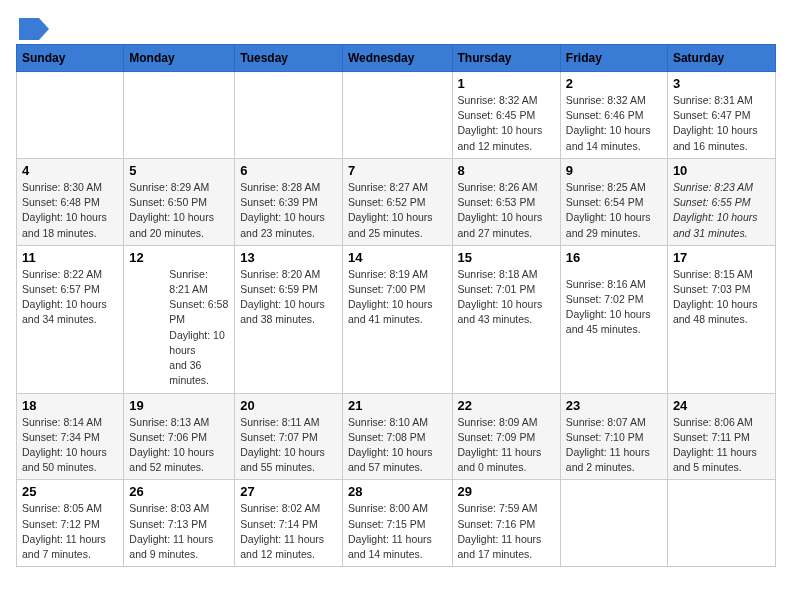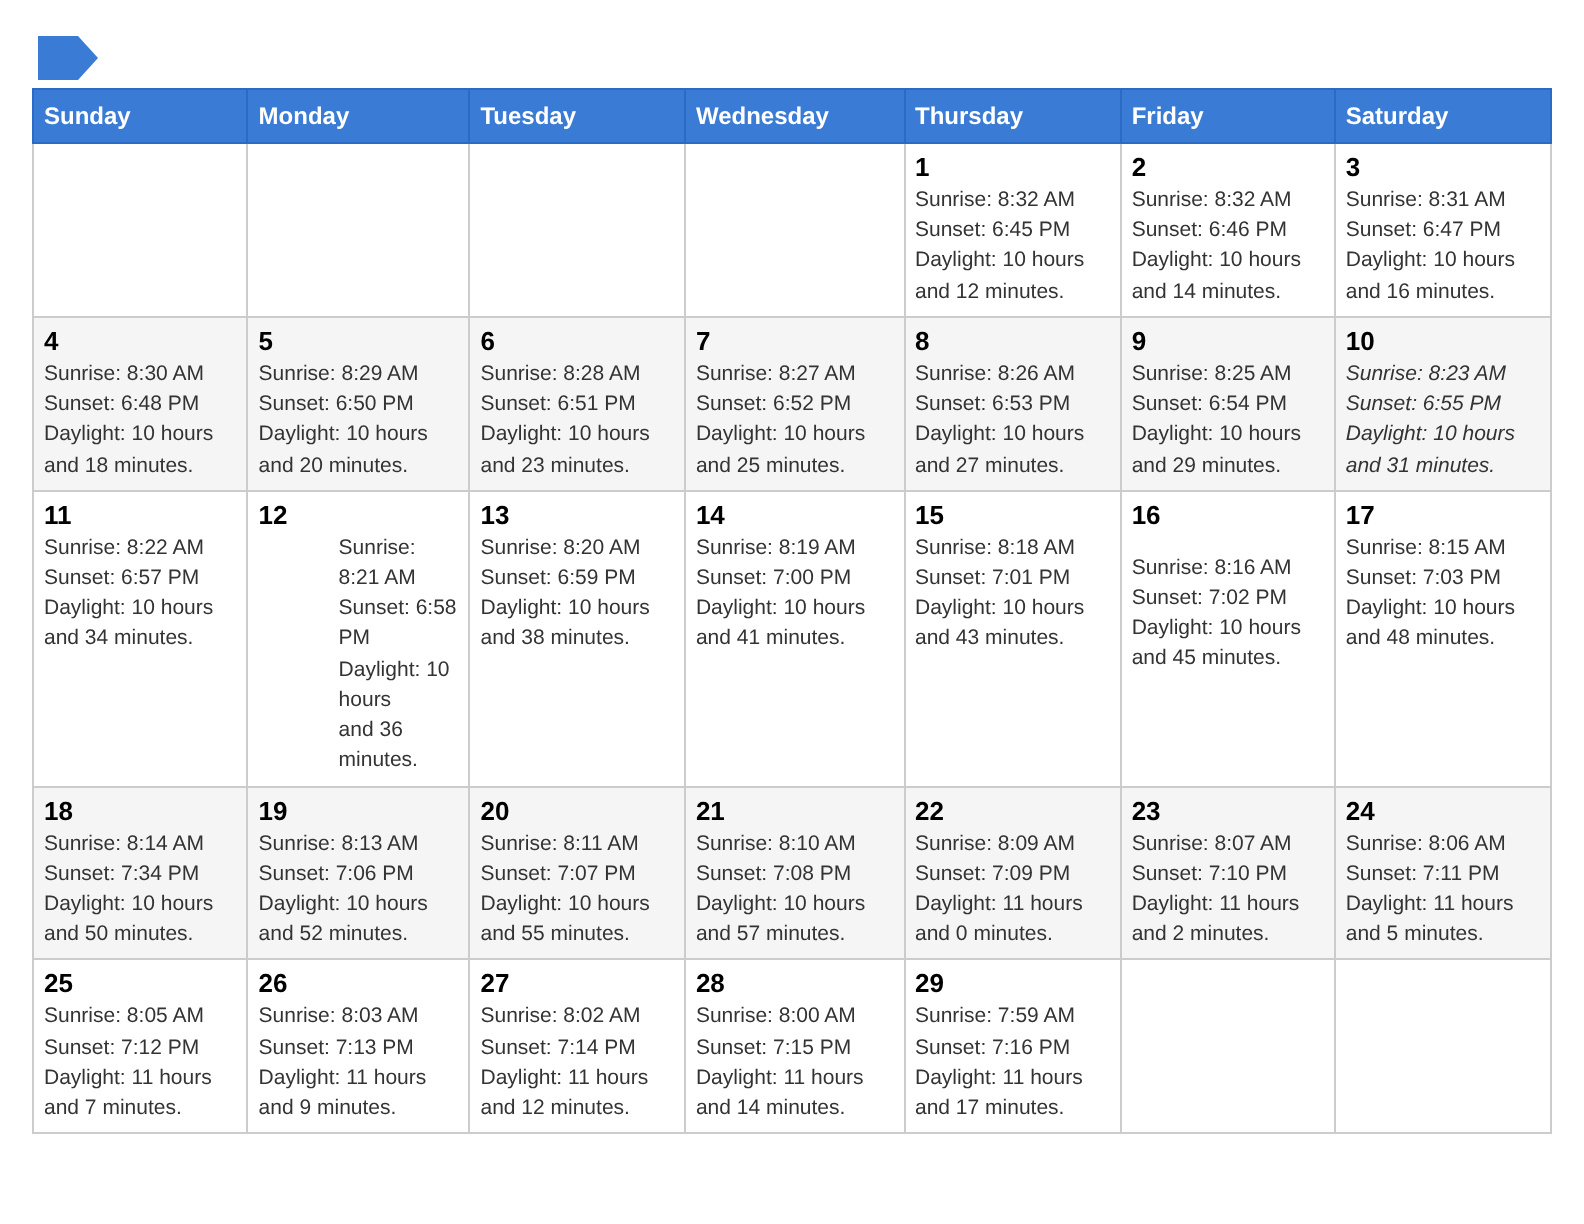--- a/index.html
+++ b/index.html
@@ -37,21 +37,21 @@
       font-size: 16px;
       color: #555;
     }
     table {
       width: 100%;
       border-collapse: collapse;
       font-size: 11px;
     }
     thead tr th {
       background: #3a7bd5;
-      color: #ffffff;
+      color: #000000;
       text-align: left;
       padding: 6px 5px;
       font-size: 12px;
       border: 1px solid #2a6bc5;
     }
     tbody tr td {
       border: 1px solid #ccc;
       padding: 4px 5px;
       vertical-align: top;
       width: 113px;
@@ -148,21 +148,21 @@
         <td>
           <span class="day-num">5</span>
           <div class="cell-content" style="white-space: pre-line;">Sunrise: 8:29 AM
 Sunset: 6:50 PM
 Daylight: 10 hours
 and 20 minutes.</div>
         </td>
         <td>
           <span class="day-num">6</span>
           <div class="cell-content" style="white-space: pre-line;">Sunrise: 8:28 AM
-Sunset: 6:51 PM
+Sunset: 6:39 PM
 Daylight: 10 hours
 and 23 minutes.</div>
         </td>
         <td>
           <span class="day-num">7</span>
           <div class="cell-content" style="white-space: pre-line;">Sunrise: 8:27 AM
 Sunset: 6:52 PM
 Daylight: 10 hours
 and 25 minutes.</div>
         </td>

